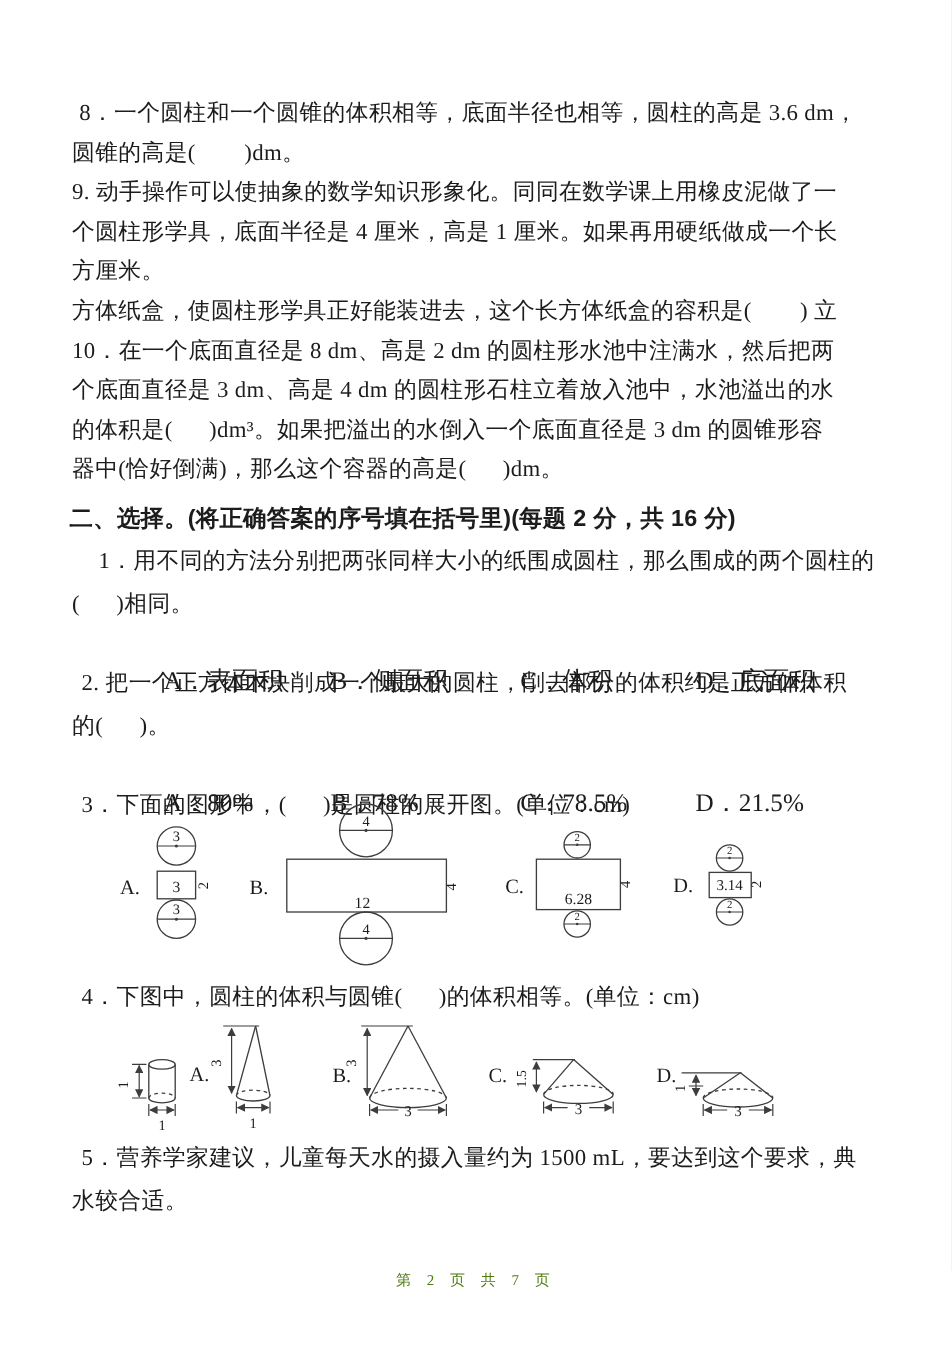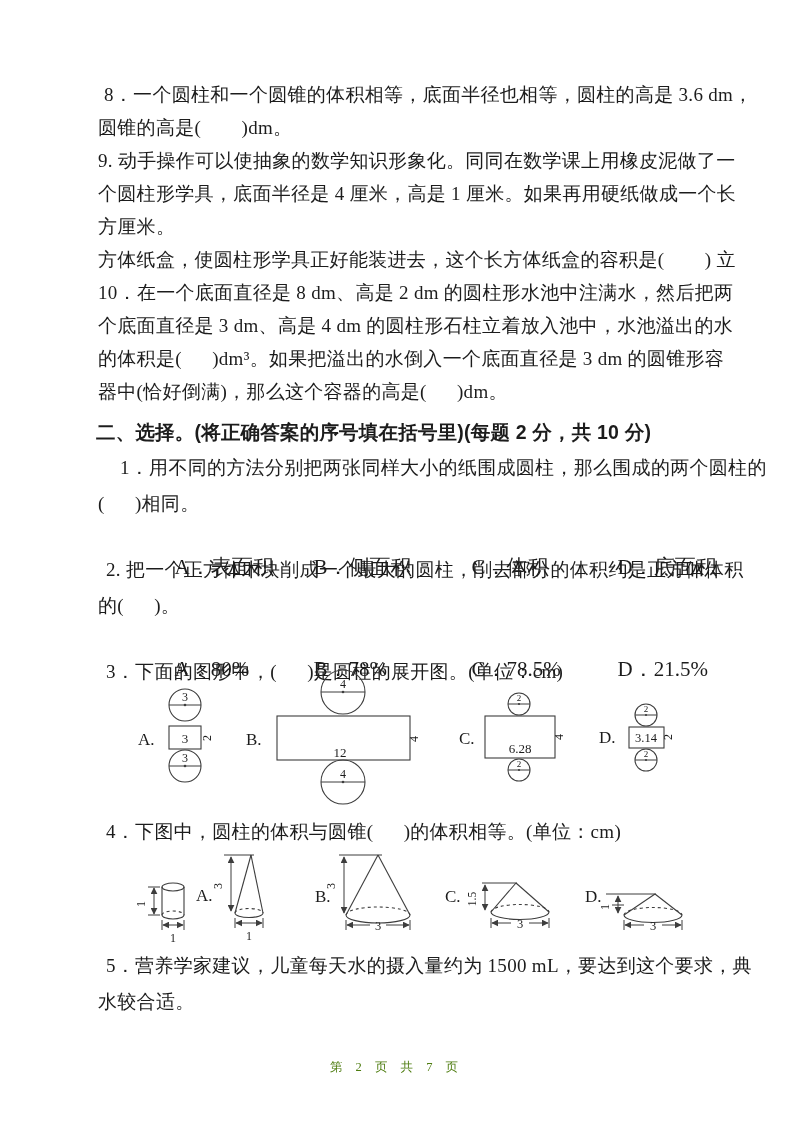--- a/index.html
+++ b/index.html
@@ -2,21 +2,21 @@
 <html><head>
 <meta charset="utf-8">
 <style>
   html,body{margin:0;padding:0;background:#e8e8e8;}
   .page{
     width:793px;height:1122px;position:relative;margin:0 auto;
     background:#ffffff;overflow:hidden;
     font-family:"Liberation Serif","DejaVu Serif",serif;
     color:#1c1c1c;
   }
-  .content{padding:78px 54px 0 58px;margin-left:38px;}
+  .content{padding:78px 54px 0 58px;}
   .ln{font-size:19px;white-space:pre;letter-spacing:.3px;}
   .p1{height:33px;line-height:33px;}
   .p2{height:36px;line-height:36px;}
   .i2{padding-left:2px}.i8{padding-left:8px}.i10{padding-left:10px}.i24{padding-left:24px}
   .heading{
     font-family:"Liberation Sans","DejaVu Sans",sans-serif;
     font-weight:bold;font-size:19.5px;height:36px;line-height:36px;margin-top:6px;
     white-space:pre;letter-spacing:.2px;
   }
   .opts{height:30px;line-height:30px;font-size:21px;padding-left:47px;white-space:pre;}
@@ -45,21 +45,21 @@
     <div class="ln p1 i2">圆锥的高是(        )dm。</div>
     <div class="ln p1 i2">9. 动手操作可以使抽象的数学知识形象化。同同在数学课上用橡皮泥做了一</div>
     <div class="ln p1 i2">个圆柱形学具，底面半径是 4 厘米，高是 1 厘米。如果再用硬纸做成一个长</div>
     <div class="ln p1 i2">方厘米。</div>
     <div class="ln p1 i2">方体纸盒，使圆柱形学具正好能装进去，这个长方体纸盒的容积是(        ) 立</div>
     <div class="ln p1 i2">10．在一个底面直径是 8 dm、高是 2 dm 的圆柱形水池中注满水，然后把两</div>
     <div class="ln p1 i2">个底面直径是 3 dm、高是 4 dm 的圆柱形石柱立着放入池中，水池溢出的水</div>
     <div class="ln p1 i2">的体积是(      )dm³。如果把溢出的水倒入一个底面直径是 3 dm 的圆锥形容</div>
     <div class="ln p1 i2">器中(恰好倒满)，那么这个容器的高是(      )dm。</div>
 
-    <div class="heading">二、选择。(将正确答案的序号填在括号里)(每题 2 分，共 10 分)</div>
+    <div class="heading">二、选择。(将正确答案的序号填在括号里)(每题 2 分，共 16 分)</div>
 
     <div class="ln p2 i24">1．用不同的方法分别把两张同样大小的纸围成圆柱，那么围成的两个圆柱的</div>
     <div class="ln p2 i2">(      )相同。</div>
     <div class="opts">
       <span class="opt w1">A．表面积</span><span class="opt w2">B．侧面积</span><span class="opt w3">C．体积</span><span class="opt">D．底面积</span>
     </div>
 
     <div class="ln p2 i10">2. 把一个正方体木块削成一个最大的圆柱，削去部分的体积约是正方体体积</div>
     <div class="ln p2 i2">的(      )。</div>
     <div class="opts">

